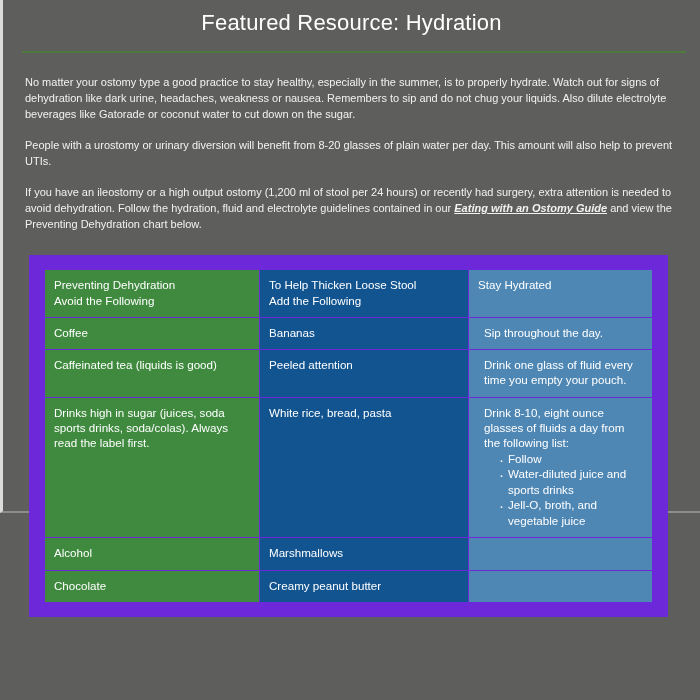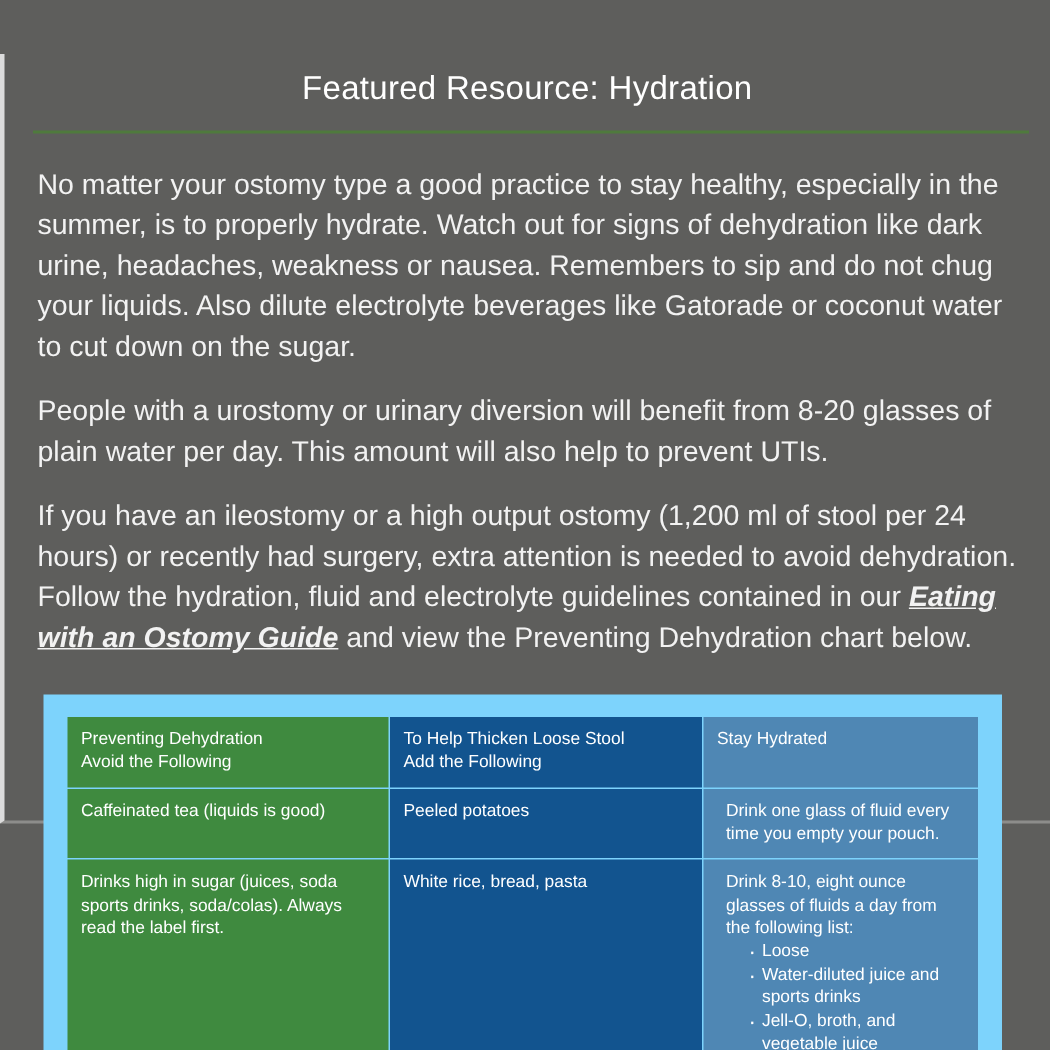--- a/index.html
+++ b/index.html
@@ -14,21 +14,20 @@
     overflow: hidden;
   }
   .page {
     position: relative;
     width: 700px;
     height: 513px;
     background: #5e5e5c;
     box-sizing: border-box;
     border-left: 3px solid #dcdcdc;
     border-bottom: 2px solid #8d8d8b;
-    margin-top: 36px;
   }
 
   
   .title-bar {
     padding-top: 10px;
     text-align: center;
   }
   .title {
     color: #ffffff;
     font-size: 22px;
@@ -41,36 +40,36 @@
     height: 2px;
     background: #4f7a3d;
   }
 
   
   .body-copy {
     padding: 22px 22px 0 22px;
   }
   .para {
     color: #f2f2f2;
-    font-size: 19px;
+    font-size: 11px;
     line-height: 1.42;
     margin: 0 0 16px 0;
     text-rendering: optimizeLegibility;
   }
   .para:last-child { margin-bottom: 0; }
   .guide-link {
     font-weight: bold;
     font-style: italic;
     color: #f2f2f2;
   }
 
   
   .table-wrap {
     margin: 23px 32px 0 26px;
-    background: #7dd3fc;
+    background: #6d28d9;
     padding: 14px 15px 14px 15px;
     box-sizing: border-box;
   }
   table.chart {
     width: 100%;
     border-collapse: separate;
     border-spacing: 1px;
     table-layout: fixed;
   }
   table.chart td, table.chart th {
@@ -144,36 +143,43 @@
             <div>To Help Thicken Loose Stool</div>
             <div>Add the Following</div>
           </th>
           <th class="col-lblue">
             <div>Stay Hydrated</div>
           </th>
         </tr>
       </thead>
       <tbody>
 
+        <tr>
+          <td class="col-green">Coffee</td>
+          <td class="col-blue">Bananas</td>
+          <td class="col-lblue">
+            <span class="cell-indent">Sip throughout the day.</span>
+          </td>
+        </tr>
 
         <tr>
           <td class="col-green">Caffeinated tea (liquids is good)</td>
-          <td class="col-blue">Peeled potatoes</td>
+          <td class="col-blue">Peeled attention</td>
           <td class="col-lblue">
             <span class="cell-indent">Drink one glass of fluid every time you empty your pouch.</span>
           </td>
         </tr>
 
         <tr>
           <td class="col-green tall">Drinks high in sugar (juices, soda sports drinks, soda/colas). Always read the label first.</td>
           <td class="col-blue tall">White rice, bread, pasta</td>
           <td class="col-lblue tall">
             <span class="cell-indent">Drink 8-10, eight ounce glasses of fluids a day from the following list:</span>
             <ul class="bullets">
-              <li>Loose</li>
+              <li>Follow</li>
               <li>Water-diluted juice and sports drinks</li>
               <li>Jell-O, broth, and vegetable juice</li>
             </ul>
           </td>
         </tr>
 
 
         <tr>
           <td class="col-green">Alcohol</td>
           <td class="col-blue">Marshmallows</td>

